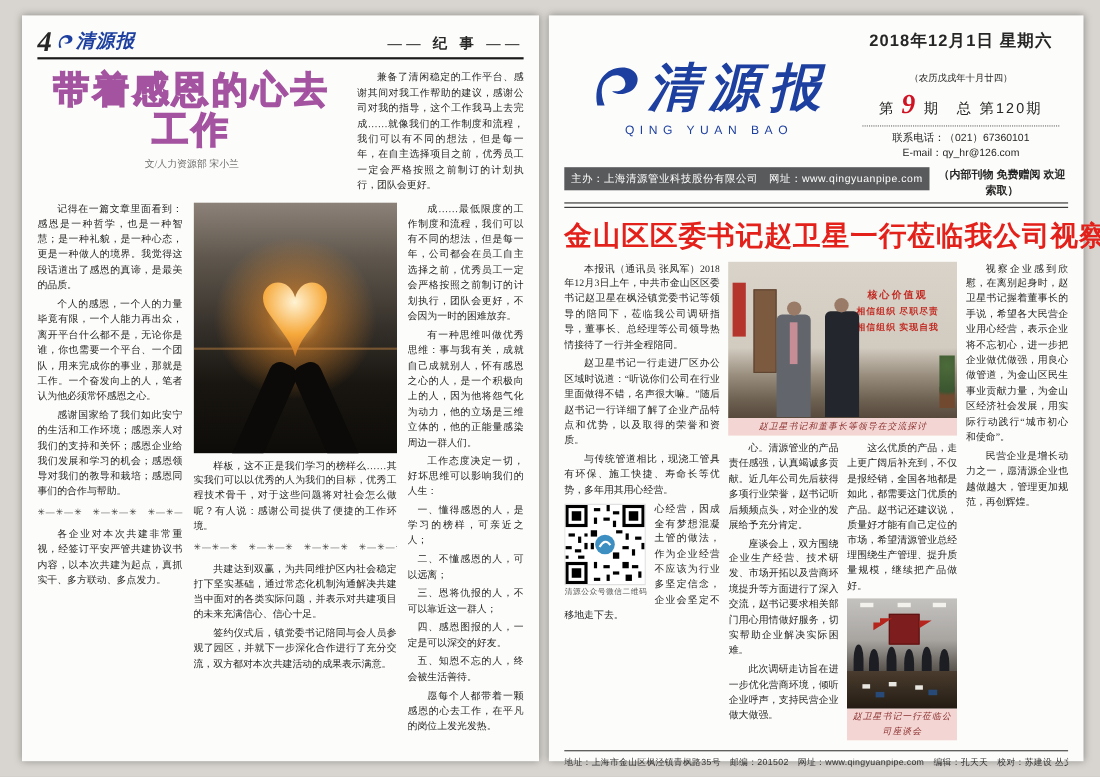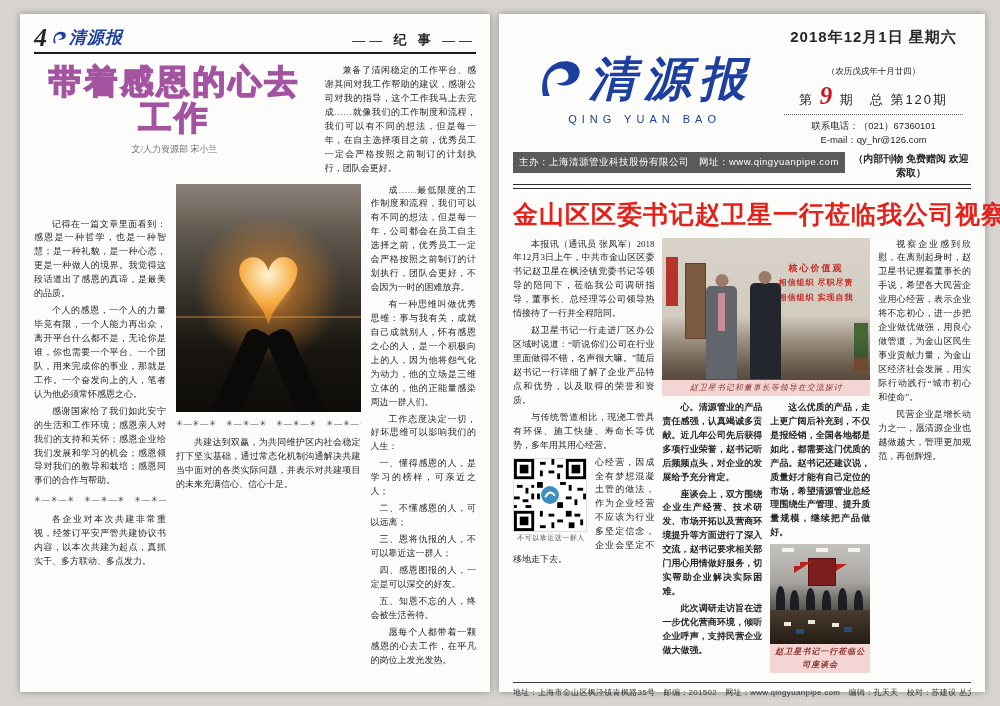--- a/index.html
+++ b/index.html
@@ -21,21 +21,21 @@
   .lp-section{font-size:13px;font-weight:bold;letter-spacing:4px;}
   .lp-toprow{display:flex;gap:10px;margin-top:10px;}
   .lp-headblock{width:65%;}
   .headline1{font-size:33px;font-weight:700;letter-spacing:3px;text-align:center;
     color:#a21caf;-webkit-text-stroke:1.4px #a353a0;line-height:1.1;
     font-family:"Liberation Sans",sans-serif;}
   .byline{font-size:9px;color:#6d6d6d;text-align:center;margin-top:6px;}
   .lp-intro{width:35%;font-size:9px;line-height:1.55;text-align:justify;text-indent:2em;}
   .lp-cols{display:flex;gap:10px;margin-top:8px;height:512px;}
   .lp-col{overflow:hidden;font-size:9px;line-height:1.55;text-align:justify;}
-  .lp-col1{width:30%;margin-top:34px;}
+  .lp-col1{width:30%;}
   .lp-col2{width:42%;}
   .lp-col3{width:24%;}
   .para{text-indent:2em;margin:0 0 3px 0;}
   .divider-row{font-size:8px;color:#333;letter-spacing:1px;white-space:nowrap;
     overflow:hidden;text-align:center;margin:6px 0;text-indent:0;}
 
   .photo-heart{position:relative;width:100%;height:228px;overflow:hidden;margin-bottom:5px;
     background:linear-gradient(180deg,#8d8279 0%,#5f574d 22%,#35302a 50%,#191611 72%,#0e0c09 100%);}
   .photo-heart .sunglow{position:absolute;inset:0;
     background:radial-gradient(circle at 50% 46%,rgba(255,200,110,.9) 0%,rgba(235,140,40,.55) 16%,rgba(120,80,40,0) 48%);}
@@ -70,21 +70,21 @@
     padding:4px 6px;font-family:"Liberation Sans",sans-serif;white-space:nowrap;}
   .rp-note{flex:1;text-align:center;font-size:10px;font-weight:bold;font-family:"Liberation Sans",sans-serif;}
   .rp-doublerule{border-top:1.5px solid #2a2a2a;border-bottom:1.5px solid #2a2a2a;height:3px;margin-top:4px;}
   .headline2{color:#e4201a;font-size:25px;font-weight:bold;text-align:center;letter-spacing:1px;
     margin:9px 0 7px 0;font-family:"Liberation Sans",sans-serif;white-space:nowrap;}
   .rp-body{display:flex;gap:8px;height:438px;font-size:9px;line-height:1.55;text-align:justify;}
   .rp-col1{width:32%;overflow:hidden;}
   .rp-mid{width:47%;display:flex;flex-direction:column;}
   .rp-col4{width:21%;overflow:hidden;}
   .rp-subcols{display:flex;gap:8px;flex:1;margin-top:5px;overflow:hidden;}
-  .rp-subA,.rp-subB{width:50%;overflow:hidden;font-weight:bold;}
+  .rp-subA,.rp-subB{width:50%;overflow:hidden;}
 
   .caption-bar{background:#f3d6d3;color:#8c3130;font-size:8px;text-align:center;
     padding:2px 1px;letter-spacing:1px;font-style:italic;}
 
   .photo-hall{position:relative;height:142px;overflow:hidden;
     background:linear-gradient(180deg,#d9d3c9 0%,#d2cbc0 55%,#9b9080 72%,#6e6253 88%,#57493c 100%);}
   .ph-door{position:absolute;left:11%;top:18%;width:9%;height:52%;background:#7c5a40;border:1px solid #5d4230;}
   .ph-redsign{position:absolute;left:1.5%;top:14%;width:6%;height:34%;background:#b5352c;}
   .ph-slogan{position:absolute;right:8%;top:16%;color:#c22a22;font-weight:bold;font-size:8px;
     line-height:1.8;text-align:center;letter-spacing:1px;}
@@ -154,22 +154,24 @@
       </div>
 
       <div class="lp-col lp-col2">
         <div class="photo-heart">
           <div class="sunglow"></div>
           <div class="horizon"></div>
           <div class="arm l"></div>
           <div class="arm r"></div>
           <div class="heart">♥</div>
         </div>
+        <p class="para">样板，这不正是我们学习的榜样么……其实我们可以以优秀的人为我们的目标，优秀工程技术骨干，对于这些问题将对社会怎么做呢？有人说：感谢公司提供了便捷的工作环境。</p>
         <div class="divider-row">✳—✳—✳　✳—✳—✳　✳—✳—✳　✳—✳—✳</div>
         <p class="para">共建达到双赢，为共同维护区内社会稳定打下坚实基础，通过常态化机制沟通解决共建当中面对的各类实际问题，并表示对共建项目的未来充满信心、信心十足。</p>
+        <p class="para">签约仪式后，镇党委书记陪同与会人员参观了园区，并就下一步深化合作进行了充分交流，双方都对本次共建活动的成果表示满意。</p>
       </div>
 
       <div class="lp-col lp-col3">
         <p class="para">成……最低限度的工作制度和流程，我们可以有不同的想法，但是每一年，公司都会在员工自主选择之前，优秀员工一定会严格按照之前制订的计划执行，团队会更好，不会因为一时的困难放弃。</p>
         <p class="para">有一种思维叫做优秀思维：事与我有关，成就自己成就别人，怀有感恩之心的人，是一个积极向上的人，因为他将怨气化为动力，他的立场是三维立体的，他的正能量感染周边一群人们。</p>
         <p class="para">工作态度决定一切，好坏思维可以影响我们的人生：</p>
         <p class="num-item">一、懂得感恩的人，是学习的榜样，可亲近之人；</p>
         <p class="num-item">二、不懂感恩的人，可以远离；</p>
         <p class="num-item">三、恩将仇报的人，不可以靠近这一群人；</p>
         <p class="num-item">四、感恩图报的人，一定是可以深交的好友。</p>
@@ -259,21 +261,21 @@
               <rect x="15" y="21" width="2" height="1" fill="#000"></rect>
             <rect x="9" y="23" width="2" height="1" fill="#000"></rect>
               <rect x="13" y="22" width="1" height="2" fill="#000"></rect>
             <rect x="18" y="18" width="2" height="2" fill="#000"></rect>
               <rect x="21" y="19" width="2" height="1" fill="#000"></rect>
               <rect x="19" y="22" width="2" height="2" fill="#000"></rect>
               <rect x="23" y="21" width="1" height="2" fill="#000"></rect>
             <circle cx="12.5" cy="12.5" r="3.1" fill="#3d8fc2"></circle>
             <path d="M10.8 13.3 q1.7-3 3.4-0.6" stroke="#fff" stroke-width="0.7" fill="none"></path>
           </svg>
-          <div class="qr-caption">不可以靠近这一群人</div>
+          <div class="qr-caption">清源公众号微信二维码</div>
         </div>
         <p class="para" style="text-indent:0;">心经营，因成全有梦想混凝土管的做法，作为企业经营不应该为行业多坚定信念，企业会坚定不移地走下去。</p>
       </div>
 
       <div class="rp-mid">
         <div class="photo-hall">
           <div class="ph-redsign"></div>
           <div class="ph-door"></div>
           <div class="ph-slogan">
             <div class="s1">核心价值观</div>

